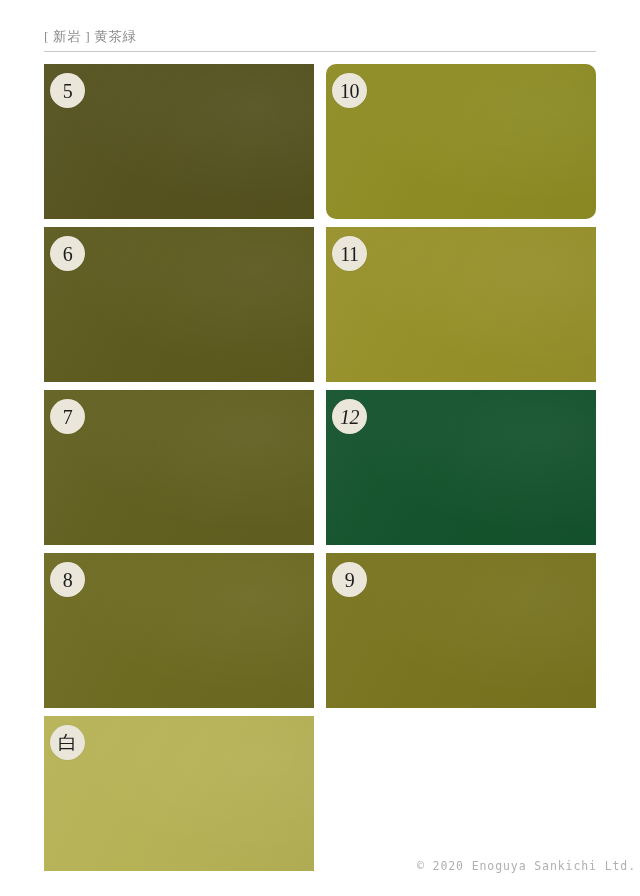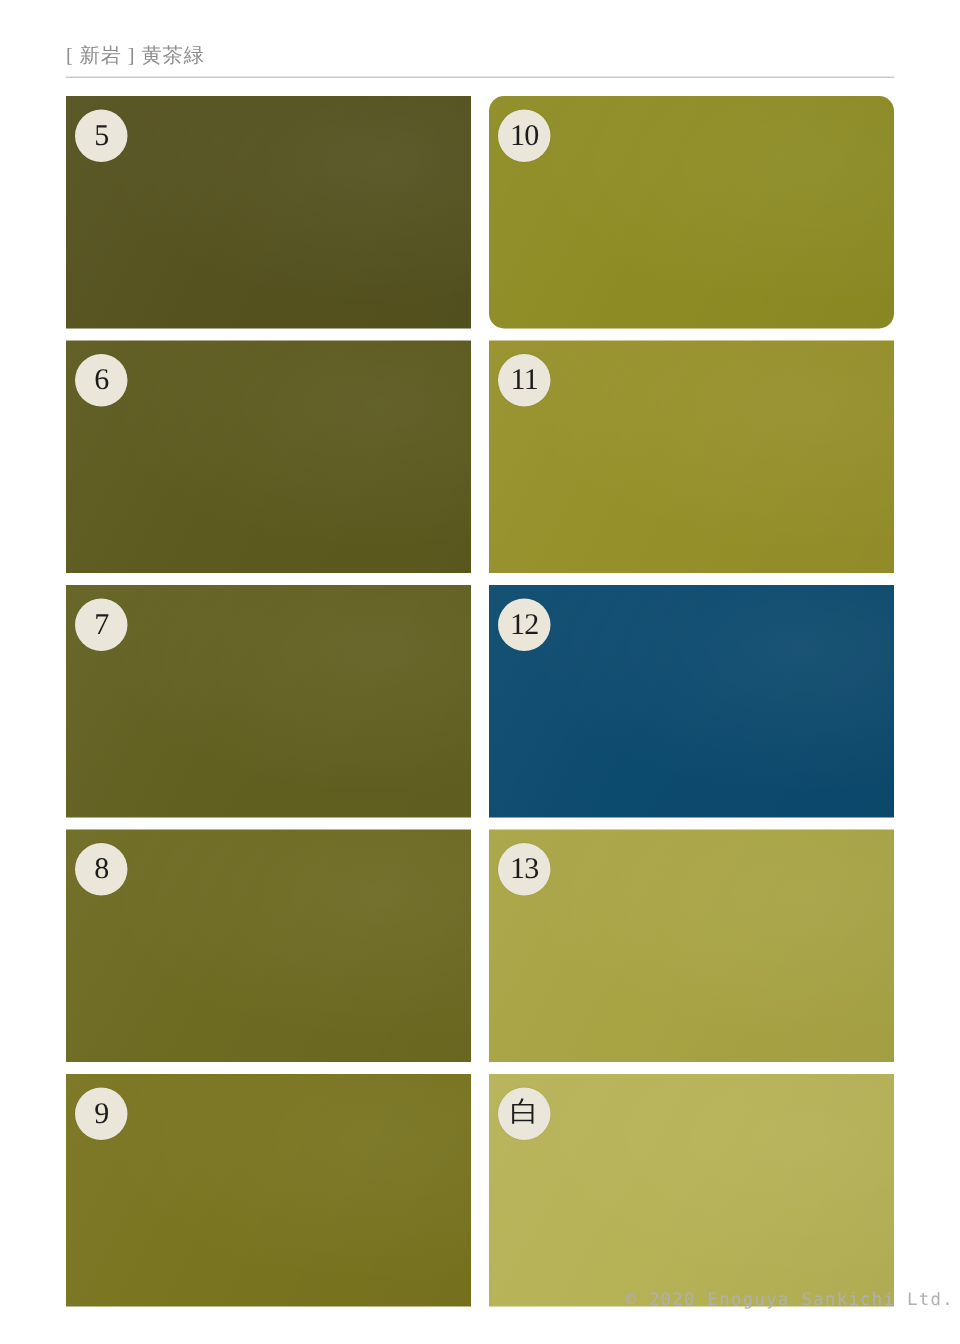--- a/index.html
+++ b/index.html
@@ -159,37 +159,32 @@
         <span class="badge-label" style="color: rgb(28, 28, 28);">11</span>
       </div>
     </div>
 
     <div class="swatch" style="background: rgb(98, 96, 32);">
       <div class="badge" style="background: rgb(234, 230, 218);">
         <span class="badge-label" style="color: rgb(28, 28, 28);">7</span>
       </div>
     </div>
 
-    <div class="swatch" style="background: #0c4a6e;">
+    <div class="swatch" style="background: #14532d; font-style: italic;">
       <div class="badge" style="background: rgb(234, 230, 218);">
         <span class="badge-label" style="color: rgb(28, 28, 28);">12</span>
       </div>
     </div>
 
     <div class="swatch" style="background: rgb(109, 106, 34);">
       <div class="badge" style="background: rgb(234, 230, 218);">
         <span class="badge-label" style="color: rgb(28, 28, 28);">8</span>
       </div>
     </div>
 
-    <div class="swatch" style="background: rgb(168, 164, 68);">
-      <div class="badge" style="background: rgb(234, 230, 218);">
-        <span class="badge-label" style="color: rgb(28, 28, 28);">13</span>
-      </div>
-    </div>
 
     <div class="swatch" style="background: rgb(120, 116, 31);">
       <div class="badge" style="background: rgb(234, 230, 218);">
         <span class="badge-label" style="color: rgb(28, 28, 28);">9</span>
       </div>
     </div>
 
     <div class="swatch" style="background: rgb(182, 178, 86);">
       <div class="badge" style="background: rgb(234, 230, 218);">
         <span class="badge-label kanji" style="color: rgb(28, 28, 28);">白</span>

